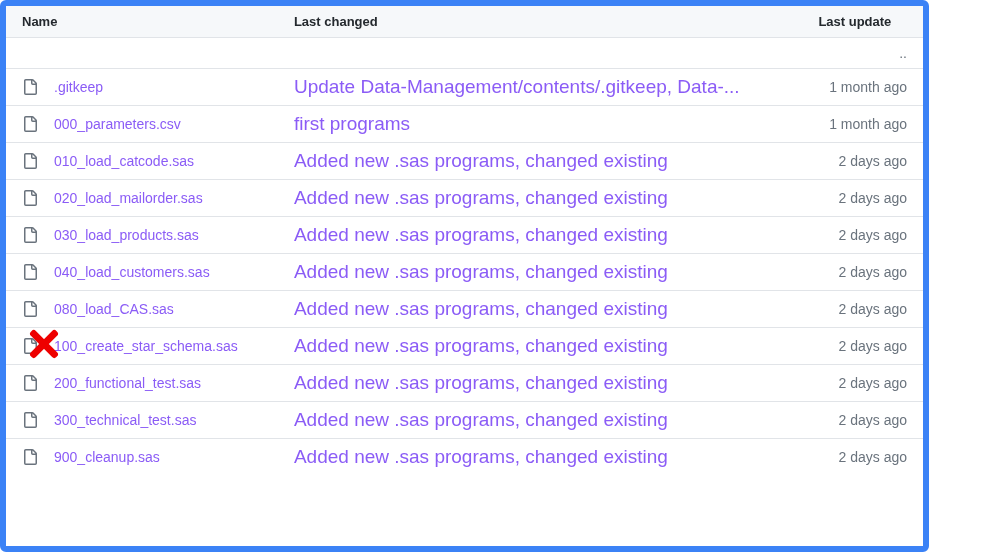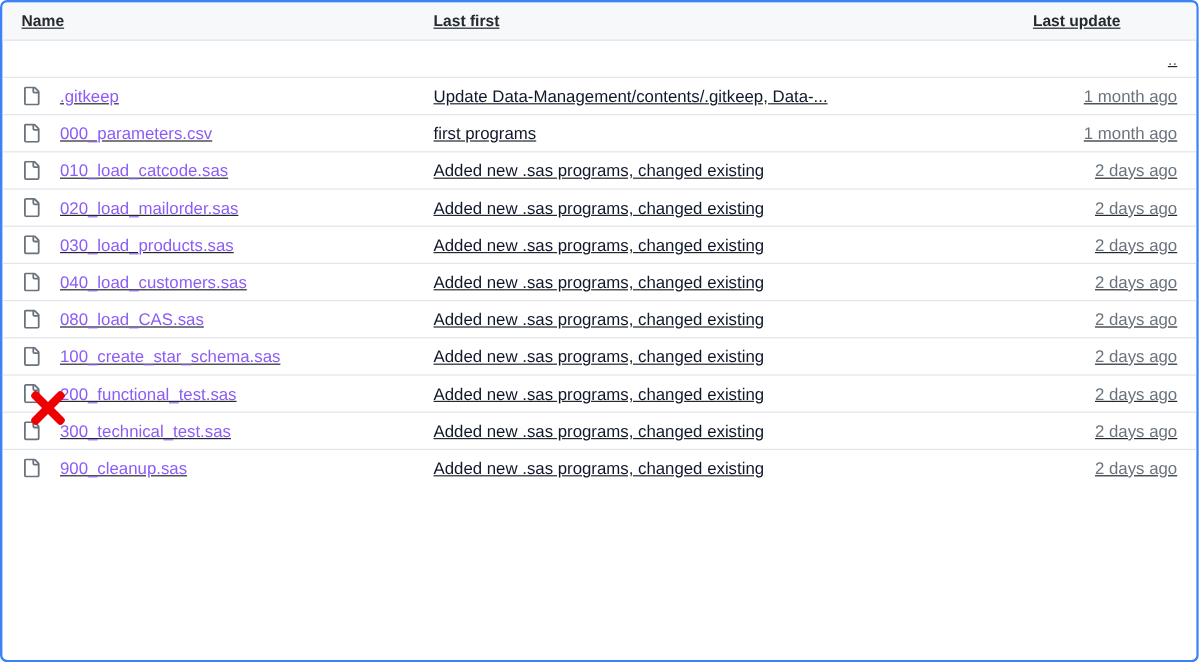--- a/index.html
+++ b/index.html
@@ -3,27 +3,26 @@
   <meta charset="utf-8">
   <style>
     * { box-sizing: border-box; margin: 0; padding: 0; }
     body {
       font-family: -apple-system, BlinkMacSystemFont, 'Segoe UI', Helvetica, Arial, sans-serif;
       font-size: 14px;
       background: #fff;
       color: #24292e;
     }
     .container {
-      width: 999px;
+      width: 929px;
       min-height: 552px;
-      border: 2px solid #3b82f6;
+      border: 6px solid #3b82f6;
       border-radius: 6px;
       overflow: hidden;
       position: relative;
-      text-decoration: underline;
     }
     .file-table {
       width: 100%;
       border-collapse: collapse;
     }
     .file-table thead tr {
       background: #f6f8fa;
       border-bottom: 1px solid #e1e4e8;
     }
     .file-table thead th {
@@ -55,22 +54,22 @@
       align-items: center;
       gap: 16px;
       color: #8b5cf6;
     }
     .file-icon {
       color: #6a737d;
       font-size: 13px;
       flex-shrink: 0;
     }
     .commit-msg {
-      color: #0f172a;
-      font-size: 14px;
+      color: #8b5cf6;
+      font-size: 19px;
     }
     .parent-row td {
       padding: 8px 16px;
       color: #0366d6;
     }
     
     .cursor-x {
       position: absolute;
       left: 18px;
       top: 318px;
@@ -101,21 +100,21 @@
 <body>
 
 <div class="container">
 
   <div class="cursor-x"></div>
 
   <table class="file-table">
     <thead>
       <tr>
         <th>Name</th>
-        <th>Last first</th>
+        <th>Last changed</th>
         <th>Last update</th>
       </tr>
     </thead>
     <tbody id="file-tbody">
       <tr class="parent-row">
         <td colspan="3">..</td>
       </tr>
     <tr>
           <td>
             <div class="file-name-cell">

